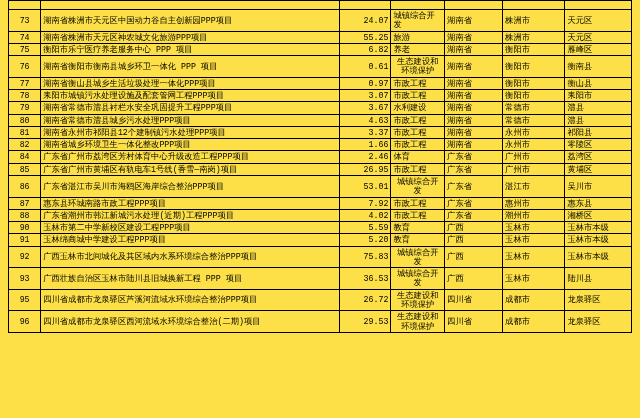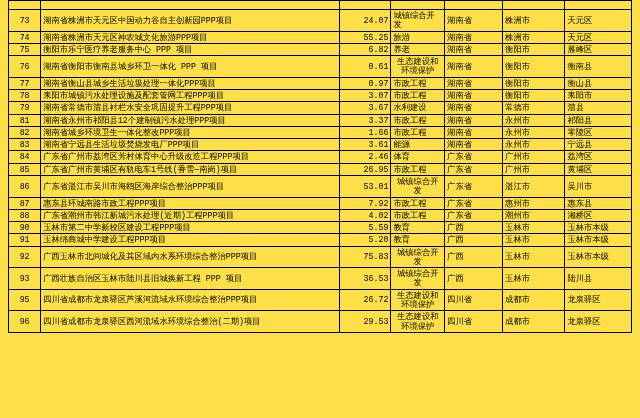--- a/index.html
+++ b/index.html
@@ -143,20 +143,29 @@
       <tr>
         <td class="c-no">79</td>
         <td class="c-name">湖南省常德市澧县衬栏水安全巩固提升工程PPP项目</td>
         <td class="c-amt">3.67</td>
         <td class="c-field">水利建设</td>
         <td class="c-prov">湖南省</td>
         <td class="c-city">常德市</td>
         <td class="c-dist">澧县</td>
       </tr>
 
+      <tr>
+        <td class="c-no">80</td>
+        <td class="c-name">湖南省常德市澧县城乡污水处理PPP项目</td>
+        <td class="c-amt">4.63</td>
+        <td class="c-field">市政工程</td>
+        <td class="c-prov">湖南省</td>
+        <td class="c-city">常德市</td>
+        <td class="c-dist">澧县</td>
+      </tr>
 
       <tr>
         <td class="c-no">81</td>
         <td class="c-name">湖南省永州市祁阳县12个建制镇污水处理PPP项目</td>
         <td class="c-amt">3.37</td>
         <td class="c-field">市政工程</td>
         <td class="c-prov">湖南省</td>
         <td class="c-city">永州市</td>
         <td class="c-dist">祁阳县</td>
       </tr>
@@ -164,29 +173,20 @@
       <tr>
         <td class="c-no">82</td>
         <td class="c-name">湖南省城乡环境卫生一体化整改PPP项目</td>
         <td class="c-amt">1.66</td>
         <td class="c-field">市政工程</td>
         <td class="c-prov">湖南省</td>
         <td class="c-city">永州市</td>
         <td class="c-dist">零陵区</td>
       </tr>
 
-      <tr>
-        <td class="c-no">83</td>
-        <td class="c-name">湖南省宁远县生活垃圾焚烧发电厂PPP项目</td>
-        <td class="c-amt">3.61</td>
-        <td class="c-field">能源</td>
-        <td class="c-prov">湖南省</td>
-        <td class="c-city">永州市</td>
-        <td class="c-dist">宁远县</td>
-      </tr>
 
       <tr>
         <td class="c-no">84</td>
         <td class="c-name">广东省广州市荔湾区芳村体育中心升级改造工程PPP项目</td>
         <td class="c-amt">2.46</td>
         <td class="c-field">体育</td>
         <td class="c-prov">广东省</td>
         <td class="c-city">广州市</td>
         <td class="c-dist">荔湾区</td>
       </tr>

